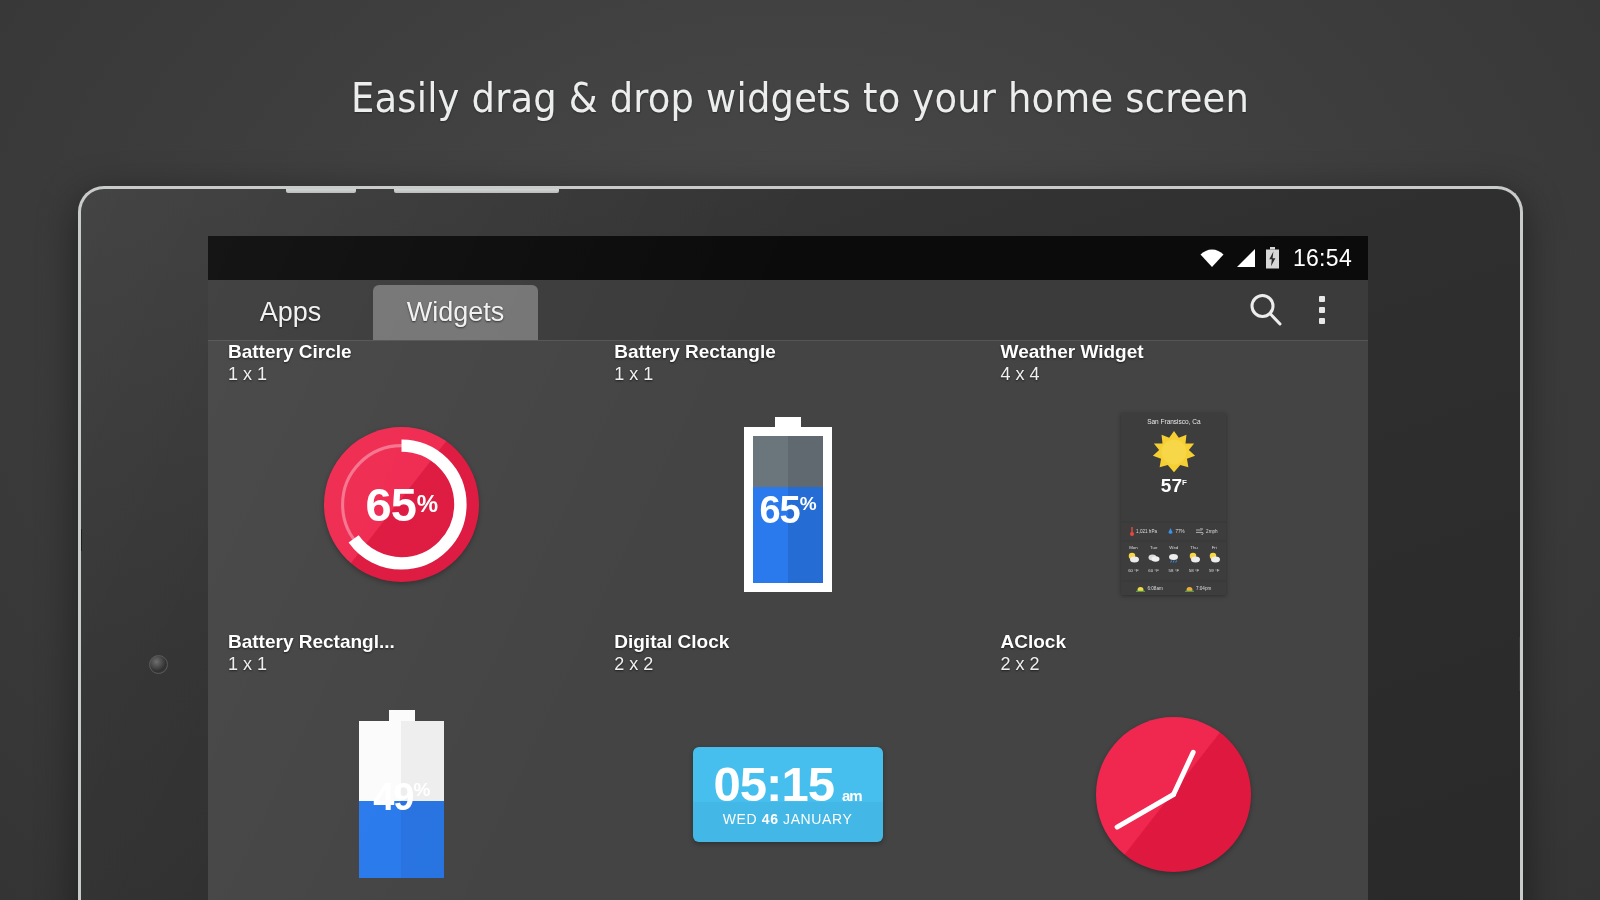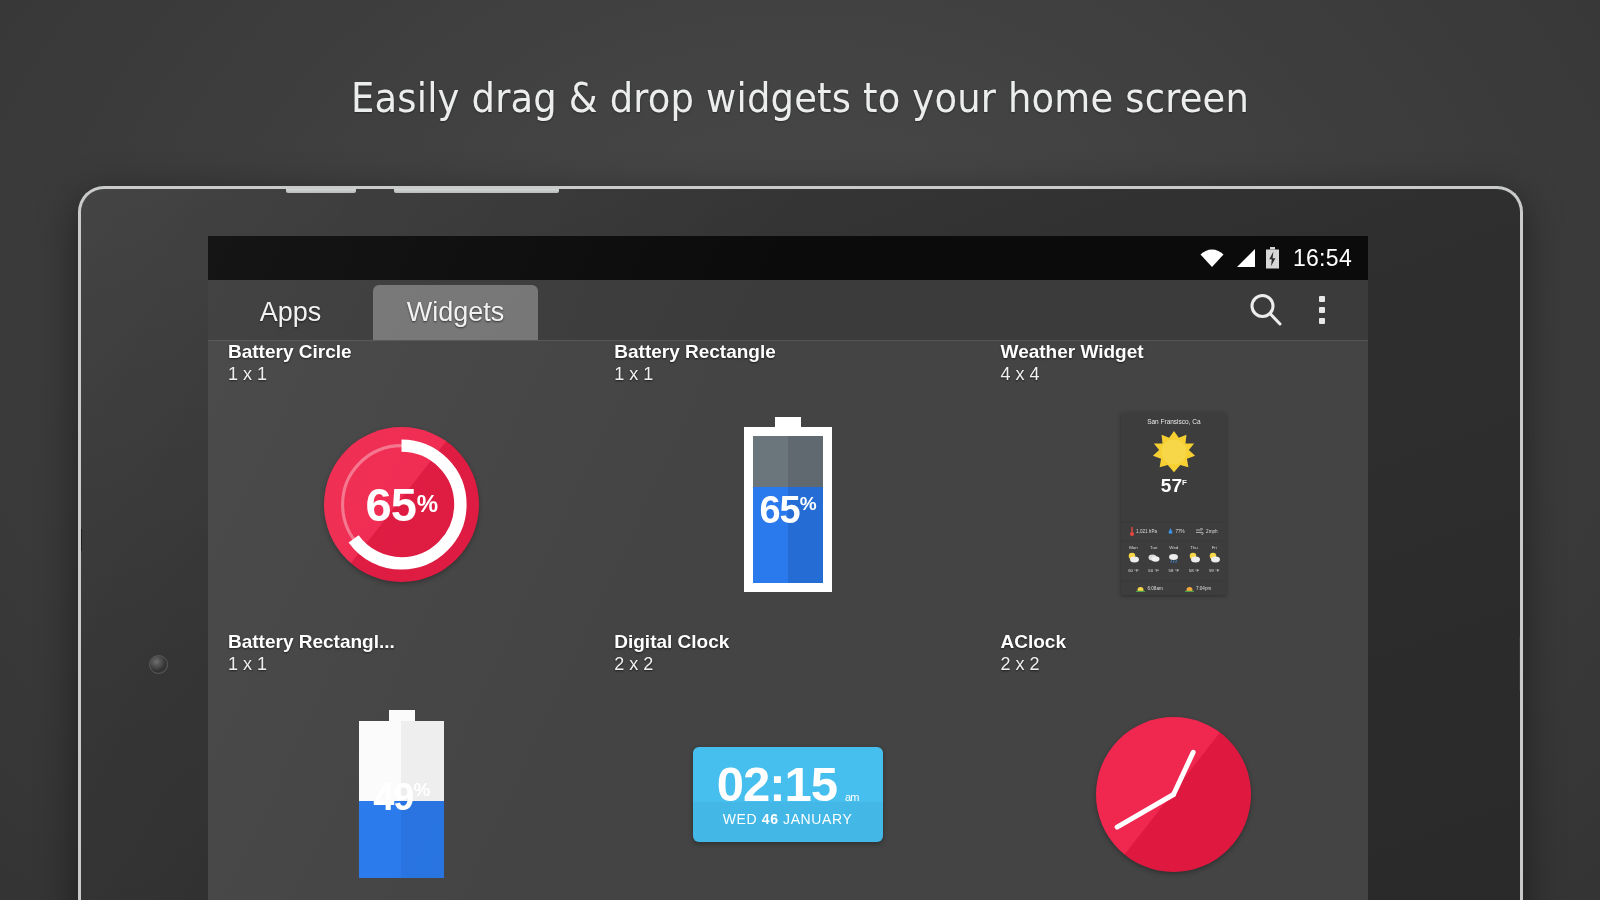--- a/index.html
+++ b/index.html
@@ -164,21 +164,21 @@
   #digital-clock {
     width:190px; height:95px; background:#46bfef; border-radius:6px;
     display:flex; flex-direction:column; align-items:center; justify-content:center;
     box-shadow:0 2px 5px rgba(0,0,0,.3); position:relative; overflow:hidden;
   }
   #digital-clock::after{
     content:""; position:absolute; left:0; bottom:0; width:100%; height:42%;
     background:rgba(0,0,0,.04);
   }
   #dc-time { color:#fff; font-size:49px; font-weight:bold; line-height:.95; letter-spacing:-1px; position:relative; z-index:2;}
-  #dc-time sub { font-size:11px; font-weight:normal; vertical-align:baseline; margin-left:8px;}
+  #dc-time sub { font-size:15px; font-weight:bold; vertical-align:baseline; margin-left:8px;}
   #dc-date { color:#fff; font-size:14px; letter-spacing:.6px; margin-top:3px; position:relative; z-index:2;}
   #dc-date b { font-weight:bold; }
 
   
   #aclock { position:relative; width:155px; height:155px; }
   #aclock .face { position:absolute; inset:0; border-radius:50%; background:#ef1a44; overflow:hidden; box-shadow:0 2px 5px rgba(0,0,0,.3);}
   #aclock .face::after{
     content:""; position:absolute; left:0; top:0; width:100%; height:100%;
     background: linear-gradient(128deg, rgba(255,255,255,.06) 0%, rgba(255,255,255,.06) 49%, rgba(0,0,0,.07) 49.5%, rgba(0,0,0,.07) 100%);
   }
@@ -405,21 +405,21 @@
         </div>
 
         <div class="cell c2">
           <div class="wlabel">
             <div class="wtitle">Digital Clock</div>
             <div class="wsize">2 x 2</div>
           </div>
           <div class="wpreview">
             <div id="digital-clock" style="background: rgb(70, 191, 239);">
               <div id="dc-time">
-                <span>02:15</span><sub>am</sub>
+                <span>05:15</span><sub>am</sub>
               </div>
               <div id="dc-date">
                 <span>WED</span>
                 <b>46</b>
                 <span>JANUARY</span>
               </div>
             </div>
           </div>
         </div>
 

